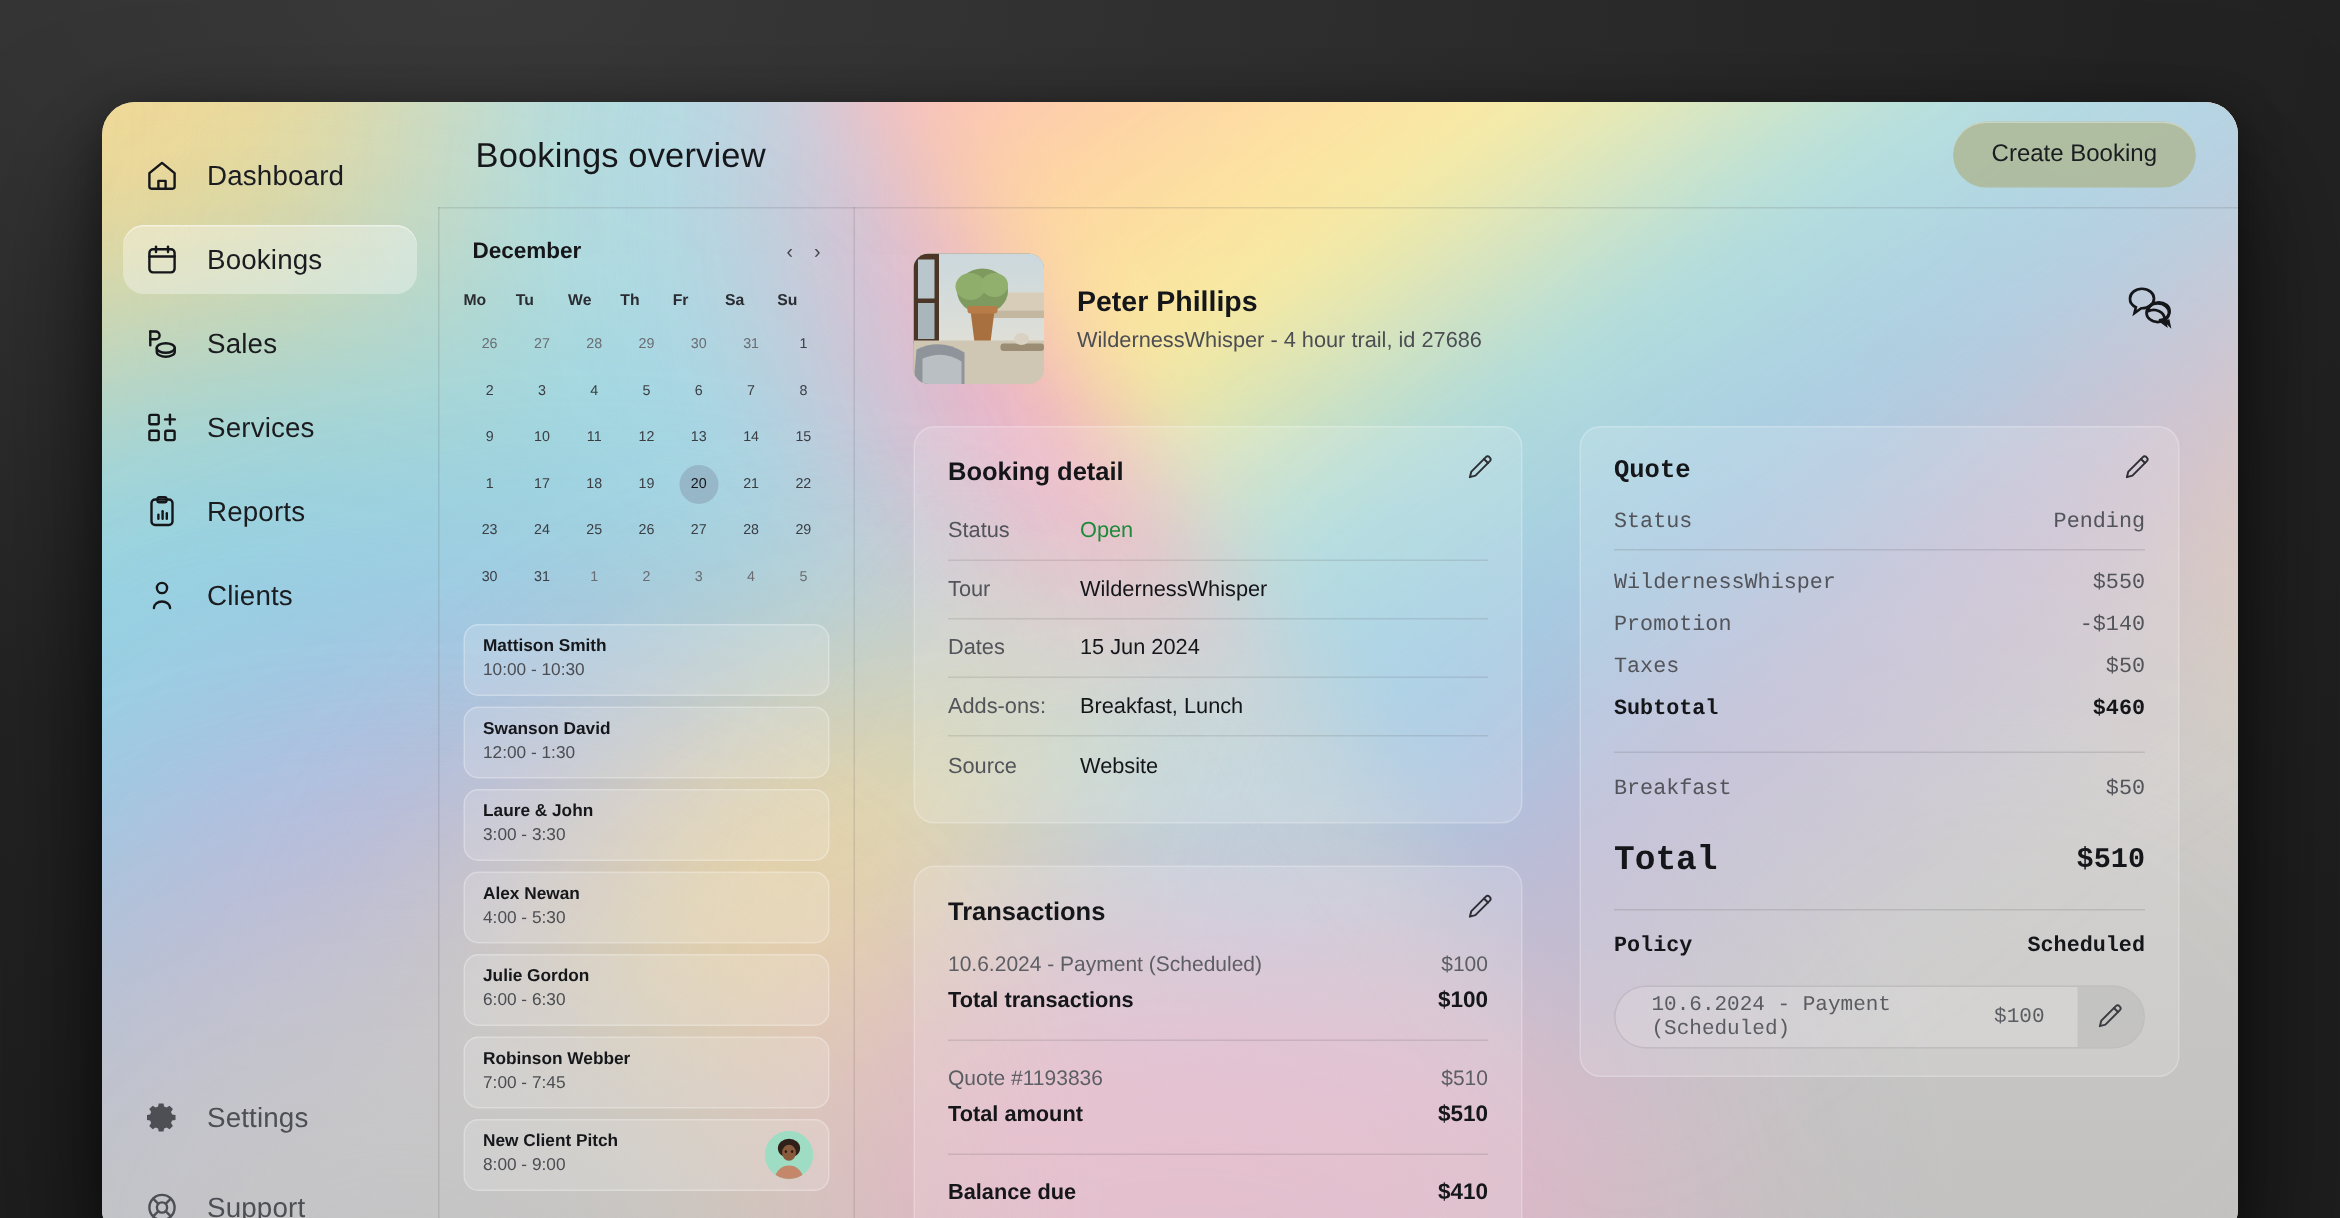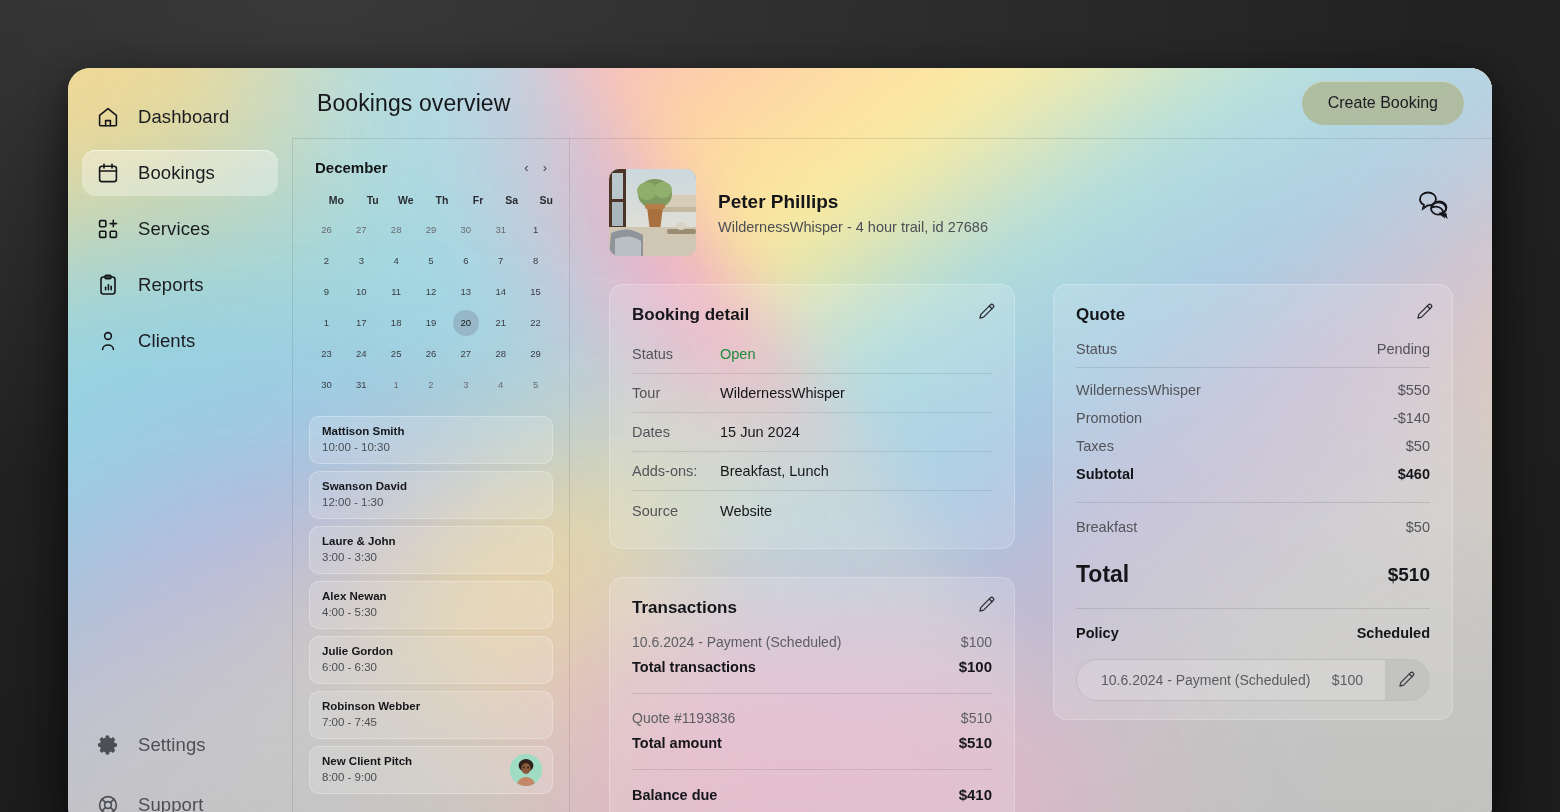--- a/index.html
+++ b/index.html
@@ -94,21 +94,21 @@
   
   .midcol{ position:absolute; left:225px; top:71px; width:276px; bottom:0;
     padding:18px 16px 0 16px; overflow:hidden; }
   .cal-head{ display:flex; align-items:center; justify-content:space-between;
     padding:2px 6px 0 6px; }
   .cal-month{ font-size:15px; font-weight:bold; color:#15161a; }
   .cal-nav{ display:flex; gap:14px; }
   .cal-nav span{ font-size:13px; color:#42444a; cursor:pointer; line-height:1; }
   .cal-grid{ margin-top:12px; display:grid; grid-template-columns:repeat(7,1fr);
     row-gap:4px; }
-  .cal-grid .dw{ text-align:right; font-size:10.5px; font-weight:bold;
+  .cal-grid .dw{ text-align:left; font-size:10.5px; font-weight:bold;
     color:#2a2c31; padding:6px 0; }
   .cal-grid .dd{ text-align:center; font-size:9.5px; color:#3b3d43;
     height:27px; line-height:27px; cursor:pointer; }
   .cal-grid .dd.mut{ color:#6a6c72; }
   .cal-grid .dd.sel{ position:relative; color:#15161a; }
   .cal-grid .dd.sel::before{ content:""; position:absolute; left:50%; top:50%;
     width:26px; height:26px; margin:-13px 0 0 -13px; border-radius:50%;
     background:rgba(120,130,150,.34); }
 
   .appts{ margin-top:18px; display:flex; flex-direction:column; gap:7px; }
@@ -127,21 +127,21 @@
   .client{ display:flex; align-items:center; gap:22px; position:relative; }
   .client .thumb{ width:87px; height:87px; border-radius:10px; overflow:hidden;
     flex:0 0 87px; background:#9aa58f; }
   .client .nm{ font-size:19px; font-weight:bold; color:#15161a; }
   .client .sub{ font-size:14.5px; color:#4c4e54; margin-top:6px; }
   .chat-ic{ position:absolute; right:12px; top:16px; width:40px; height:40px;
     color:#15161a; cursor:pointer; }
 
   .cards{ display:flex; gap:38px; margin-top:28px; align-items:flex-start; }
   .colL{ width:406px; flex:0 0 406px; }
-  .colR{ width:400px; flex:0 0 400px; }
+  .colR{ width:400px; flex:0 0 400px;font-family:Liberation Mono, monospace; }
   .card{ border-radius:14px; background:rgba(255,255,255,.14);
     border:1px solid rgba(255,255,255,.22); padding:20px 22px 18px 22px;
     position:relative; }
   .card + .card{ margin-top:28px; }
   .card-title{ font-size:17px; font-weight:bold; color:#15161a; }
   .edit-ic{ position:absolute; right:18px; top:18px; width:18px; height:18px;
     color:#2c2e33; cursor:pointer; }
 
   .rows{ margin-top:10px; }
   .row{ display:flex; align-items:center; height:39px;
@@ -224,20 +224,29 @@
               <span class="lb">Dashboard</span>
             </div>
             <div class="nav-item active">
               <span class="ic"><svg viewBox="0 0 24 24" fill="none" stroke="currentColor" stroke-width="1.6" stroke-linecap="round" stroke-linejoin="round">
                   <rect x="3.6" y="5.2" width="16.8" height="15.4" rx="2.4"></rect>
                   <path d="M3.6 10 h16.8"></path>
                   <path d="M8 3.4 v3.6"></path>
                   <path d="M16 3.4 v3.6"></path>
                 </svg></span>
               <span class="lb">Bookings</span>
+            </div>
+            <div class="nav-item">
+              <span class="ic"><svg viewBox="0 0 24 24" fill="none" stroke="currentColor" stroke-width="1.6" stroke-linecap="round" stroke-linejoin="round">
+                  <ellipse cx="14.5" cy="15" rx="6" ry="3.2"></ellipse>
+                  <path d="M8.5 15 v2.6 c0 1.8 2.7 3.2 6 3.2 s6 -1.4 6 -3.2 V15"></path>
+                  <path d="M4.2 4 v9.2"></path>
+                  <path d="M4.2 4 h3.6 a2.6 2.6 0 0 1 0 5.2 H4.2"></path>
+                </svg></span>
+              <span class="lb">Sales</span>
             </div>
             <div class="nav-item">
               <span class="ic"><svg viewBox="0 0 24 24" fill="none" stroke="currentColor" stroke-width="1.6" stroke-linecap="round" stroke-linejoin="round">
                   <rect x="3.6" y="3.6" width="6.2" height="6.2" rx="1"></rect>
                   <rect x="3.6" y="14.2" width="6.2" height="6.2" rx="1"></rect>
                   <rect x="14.2" y="14.2" width="6.2" height="6.2" rx="1"></rect>
                   <path d="M17.3 3.4 v6.4"></path>
                   <path d="M14.1 6.6 h6.4"></path>
                 </svg></span>
               <span class="lb">Services</span>

